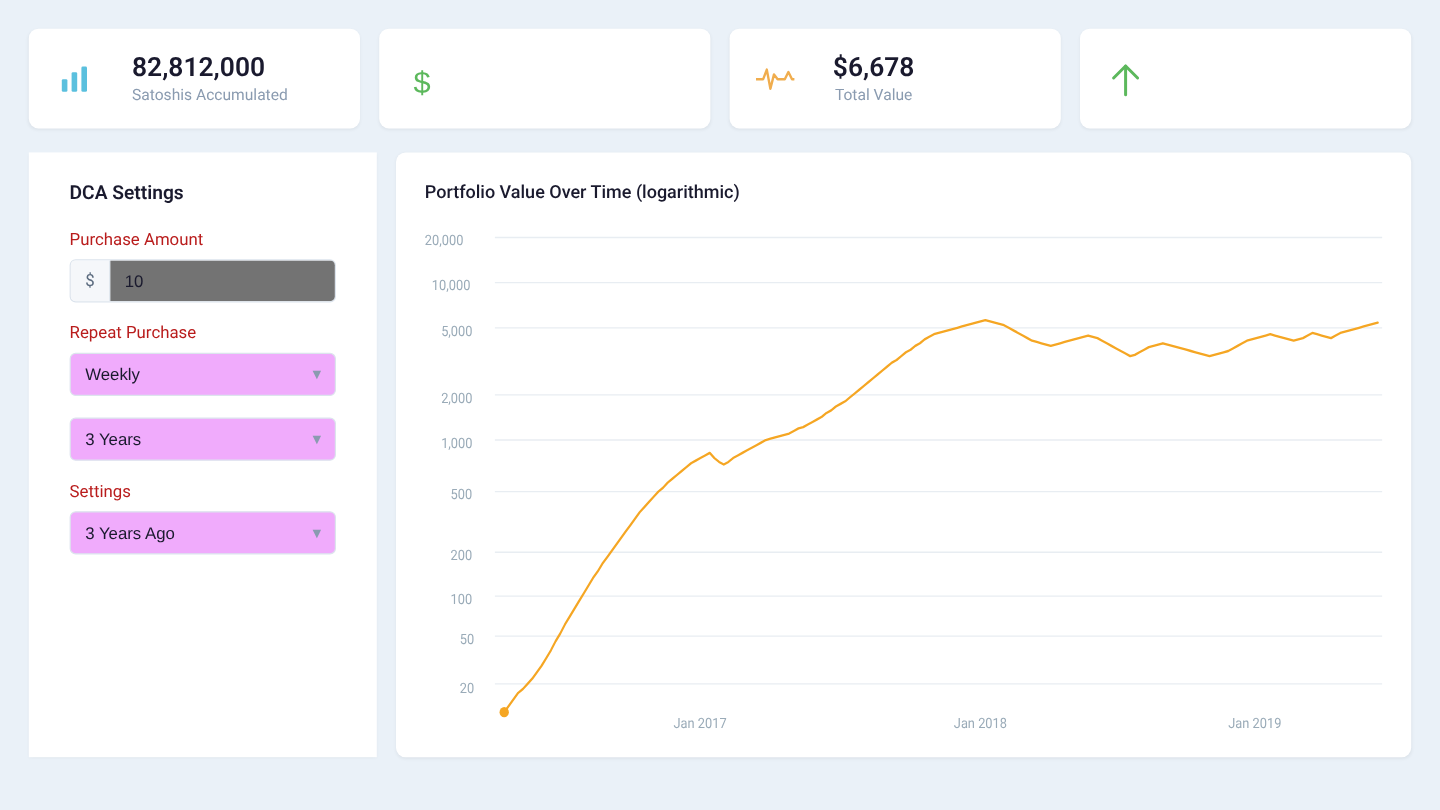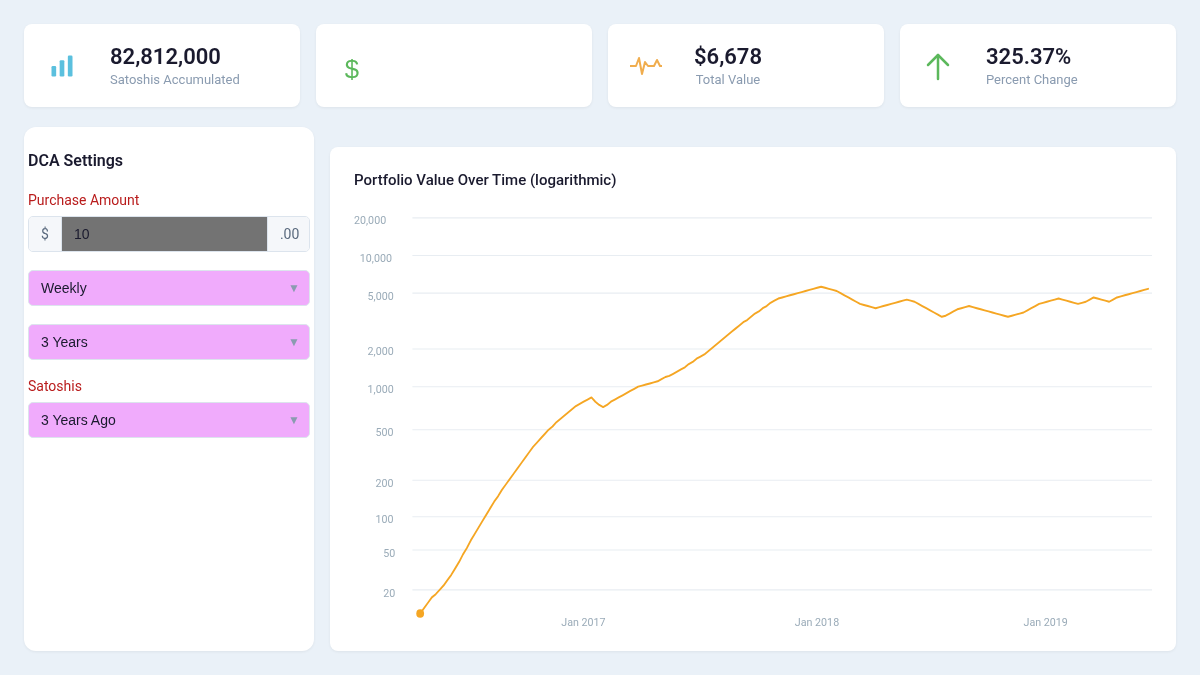--- a/index.html
+++ b/index.html
@@ -52,22 +52,22 @@
     
     .main-row {
       display: grid;
       grid-template-columns: 290px 1fr;
       gap: 16px;
     }
 
     
     .settings-panel {
       background: #fff;
-      border-radius: 12px;
-      padding: 24px 4px;
+      border-radius: 0;
+      padding: 24px 34px;
       box-shadow: 0 1px 3px rgba(0,0,0,0.06);
     }
     .settings-title {
       font-size: 16px;
       font-weight: 600;
       color: #1a1a2e;
       margin-bottom: 22px;
     }
     .field-group {
       margin-bottom: 18px;
@@ -132,21 +132,20 @@
       color: #8a9bb0;
       font-size: 12px;
     }
 
     
     .chart-panel {
       background: #fff;
       border-radius: 8px;
       padding: 24px 24px 16px;
       box-shadow: 0 1px 3px rgba(0,0,0,0.06);
-      margin-top: 20px;
     }
     .chart-title {
       font-size: 15px;
       font-weight: 500;
       color: #1a1a2e;
       margin-bottom: 16px;
     }
     .chart-area {
       width: 100%;
       height: 430px;
@@ -214,42 +213,39 @@
     </div>
   </div>
 
   <div class="stat-card">
     <div class="stat-icon">
       <svg width="26" height="30" viewBox="0 0 26 30" fill="none">
         <line x1="13" y1="28" x2="13" y2="4" stroke="#5cb85c" stroke-width="2.5" stroke-linecap="round"></line>
         <polyline points="3,14 13,4 23,14" stroke="#5cb85c" stroke-width="2.5" fill="none" stroke-linejoin="round" stroke-linecap="round"></polyline>
       </svg>
     </div>
-    <div class="stat-content">
-      <div class="stat-value">325.37%</div>
-      <div class="stat-label">Percent Change</div>
-    </div>
   </div>
 </div>
 
 <div class="main-row">
 
   <div class="settings-panel">
     <div class="settings-title">DCA Settings</div>
 
     <div class="field-group">
       <div class="field-label">Purchase Amount</div>
       <div class="input-row">
         <div class="input-prefix">$</div>
         <input class="input-main" type="text" value="10" style="">
         <div class="input-suffix">.00</div>
       </div>
     </div>
 
     <div class="field-group">
+      <div class="field-label">Repeat Purchase</div>
       <div class="select-wrapper">
         <select class="field-select">
           <option>Daily</option>
           <option selected="">Weekly</option>
           <option>Monthly</option>
         </select>
         <span class="select-arrow">▼</span>
       </div>
     </div>
 
@@ -260,21 +256,21 @@
           <option>2 Years</option>
           <option selected="">3 Years</option>
           <option>4 Years</option>
           <option>5 Years</option>
         </select>
         <span class="select-arrow">▼</span>
       </div>
     </div>
 
     <div class="field-group">
-      <div class="field-label">Satoshis</div>
+      <div class="field-label">Settings</div>
       <div class="select-wrapper">
         <select class="field-select">
           <option>1 Year Ago</option>
           <option>2 Years Ago</option>
           <option selected="">3 Years Ago</option>
           <option>4 Years Ago</option>
           <option>5 Years Ago</option>
         </select>
         <span class="select-arrow">▼</span>
       </div>

